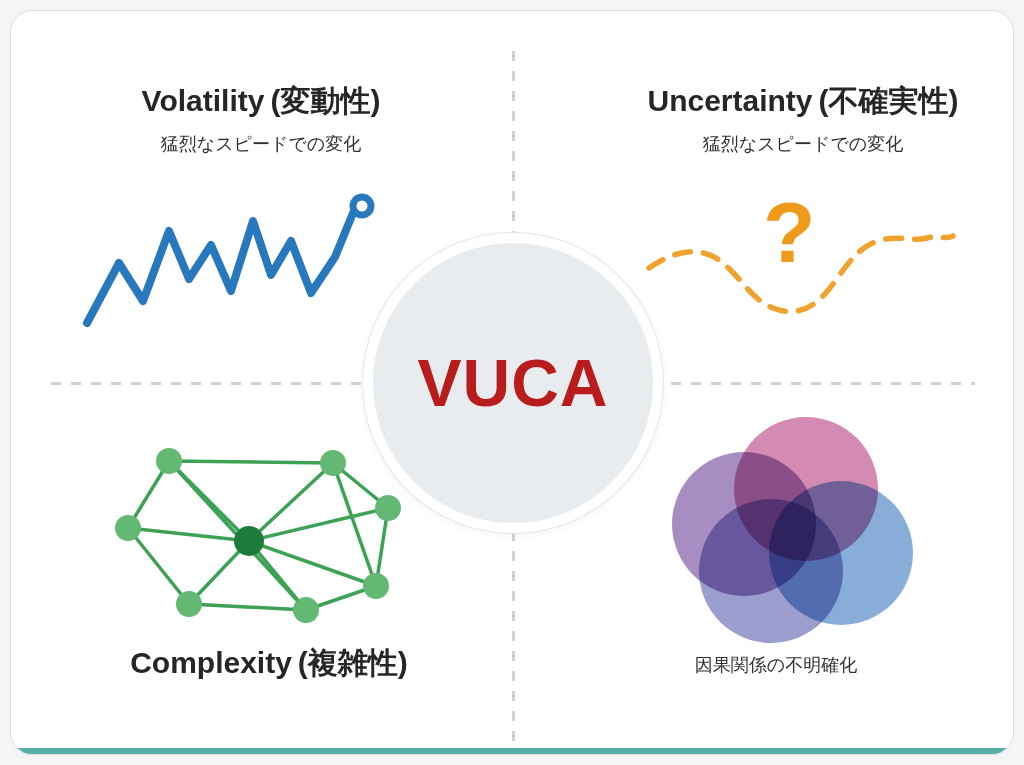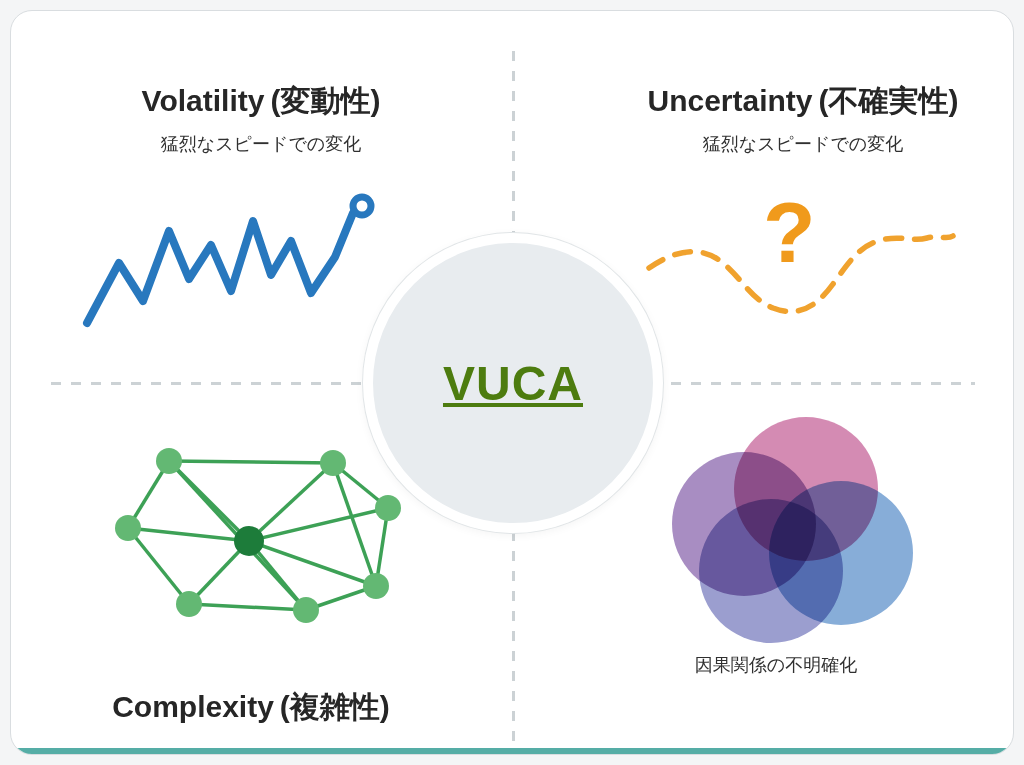--- a/index.html
+++ b/index.html
@@ -32,27 +32,27 @@
   .center-circle {
     position:absolute; left:352px; top:222px; width:300px; height:300px;
     border-radius:50%;
     background:#e8ecef;
     border:10px solid #ffffff;
     box-shadow:0 0 0 1px #e1e5e7, 0 2px 10px rgba(0,0,0,0.05);
     display:flex; align-items:center; justify-content:center;
     z-index:3;
   }
   .vuca-label {
-    font-size:48px; font-weight:700; color:#4d7c0f; letter-spacing:1px;text-decoration:underline;
+    font-size:66px; font-weight:700; color:#b91c1c; letter-spacing:1px;
   }
   
   .qblock { position:absolute; width:420px; text-align:center; z-index:2; }
   .qblock.tl { left:40px;  top:70px; }
   .qblock.tr { left:582px; top:70px; }
-  .qblock.bl { left:30px;  top:632px;margin-top:44px; }
+  .qblock.bl { left:48px;  top:632px; }
   .qblock.br { left:555px; top:632px; }
   .qtitle { font-size:30px; font-weight:700; color:#262626; }
   .qtitle .jp { margin-left:6px; }
   .qsub { margin-top:10px; font-size:18px; font-weight:500; color:#303030;font-family:Liberation Mono, monospace; }
   
   .icon-wrap { position:absolute; z-index:2; }
   .icon-volatility { left:70px; top:180px; width:320px; height:150px; }
   .icon-uncertainty { left:630px; top:190px; width:320px; height:140px; }
   .icon-complexity { left:95px; top:425px; width:310px; height:205px; }
   .icon-ambiguity { left:650px; top:400px; width:260px; height:240px; }

